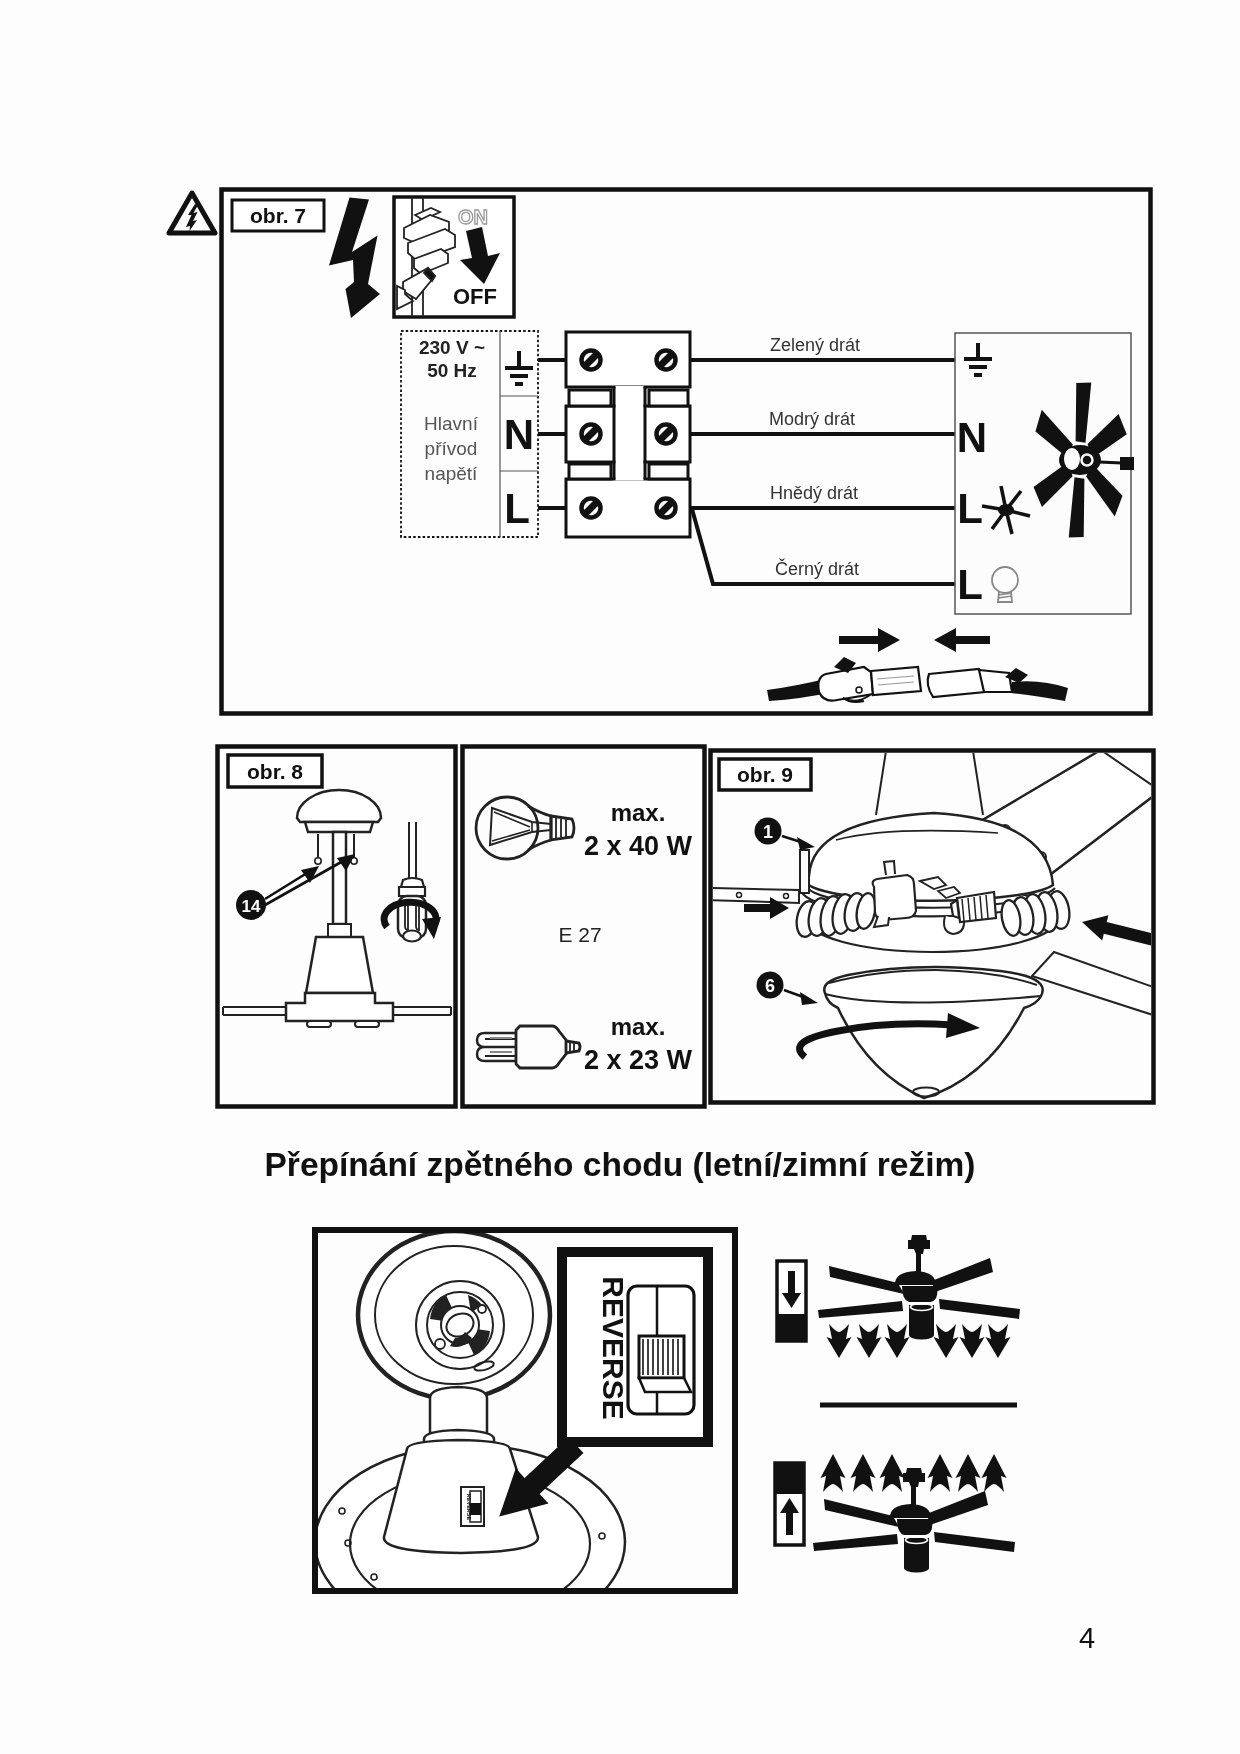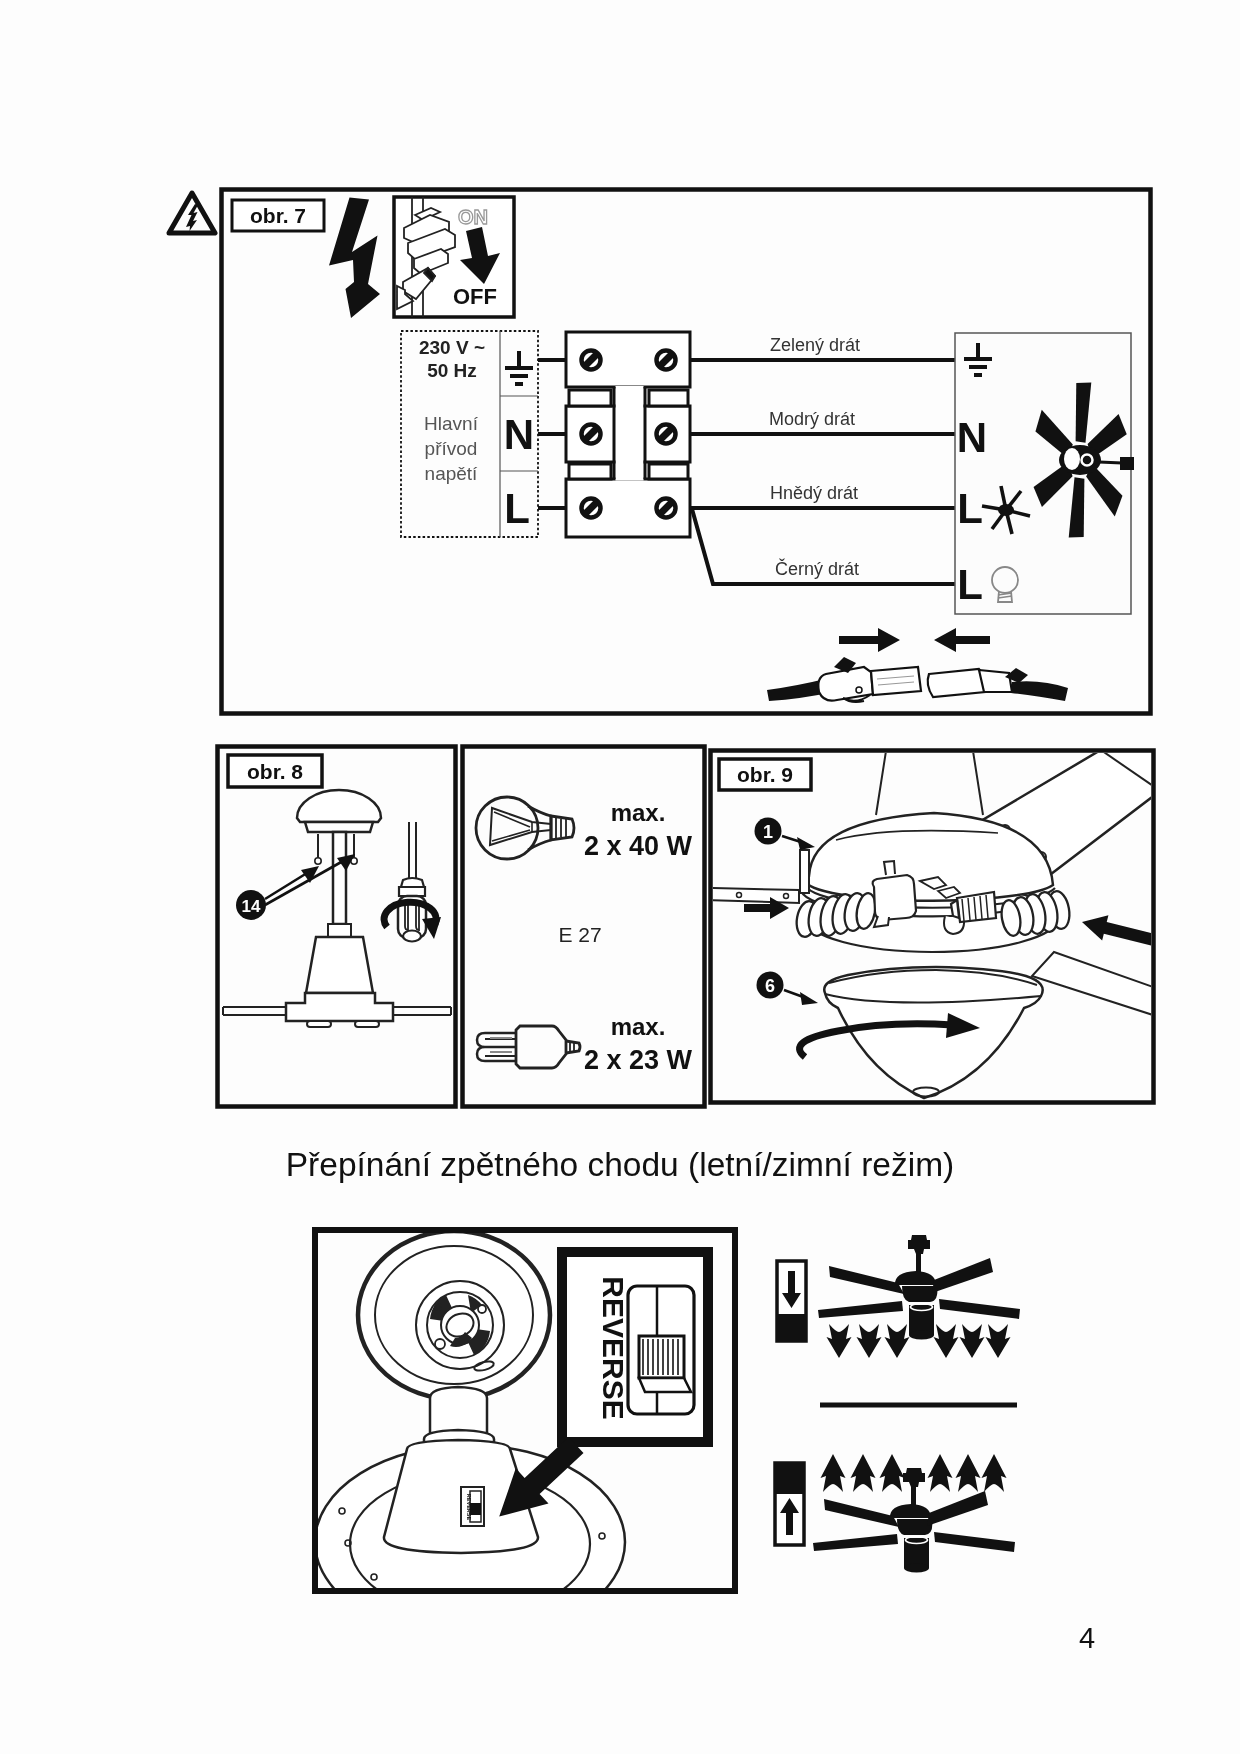--- a/index.html
+++ b/index.html
@@ -367,21 +367,21 @@
 
   <path d="M346 204 L448 240 L448 268 L324 228 Z" fill="#fff" stroke="#222" stroke-width="2"></path>
   </g>
 
   <rect x="2.5" y="2.5" width="443" height="352" fill="none" stroke="#111" stroke-width="4.5"></rect>
 
   <rect x="11" y="11" width="92" height="31" fill="#fff" stroke="#111" stroke-width="3.5"></rect>
   <text x="57" y="34" font-size="21" font-weight="bold" fill="#111" text-anchor="middle">obr. 9</text>
 </svg>
 
-<div class="abs" style="left:0;top:1146px;width:1240px;text-align:center;font-size:33.5px;color:#111;">Přepínání zpětného chodu (letní/zimní režim)</div>
+<div class="abs" style="left:0;top:1146px;width:1240px;text-align:center;font-size:33.5px;color:#111;font-weight:bold;">Přepínání zpětného chodu (letní/zimní režim)</div>
 
 <svg class="abs" style="left:312px;top:1227px" width="426" height="367" viewBox="0 0 426 367">
   <defs>
     <clipPath id="cr">
         <rect x="6" y="6" width="414" height="355"></rect>
       </clipPath>
   </defs>
   <g clip-path="url(#cr)">
 
   <ellipse cx="142" cy="88" rx="96" ry="84" fill="#fff" stroke="#222" stroke-width="4.5"></ellipse>

